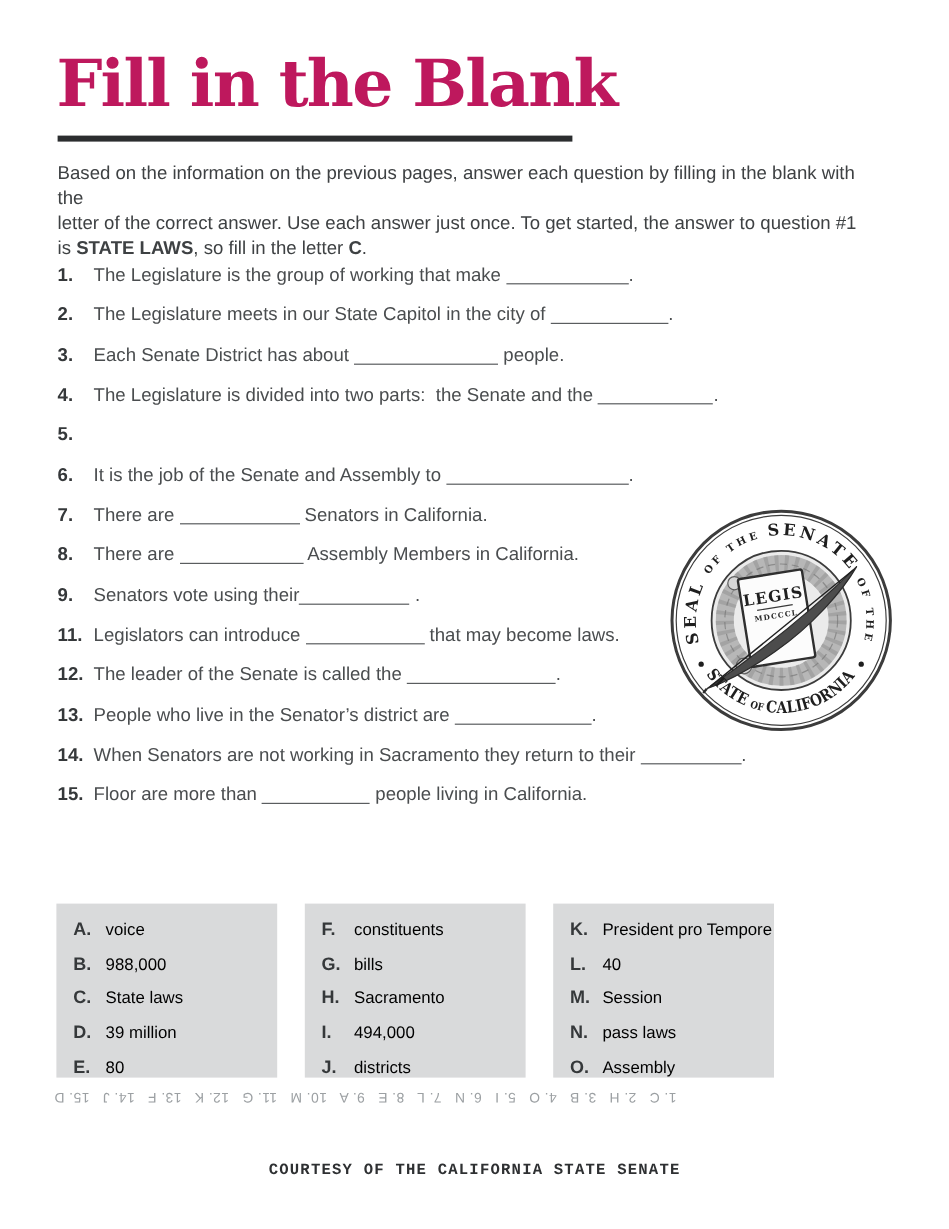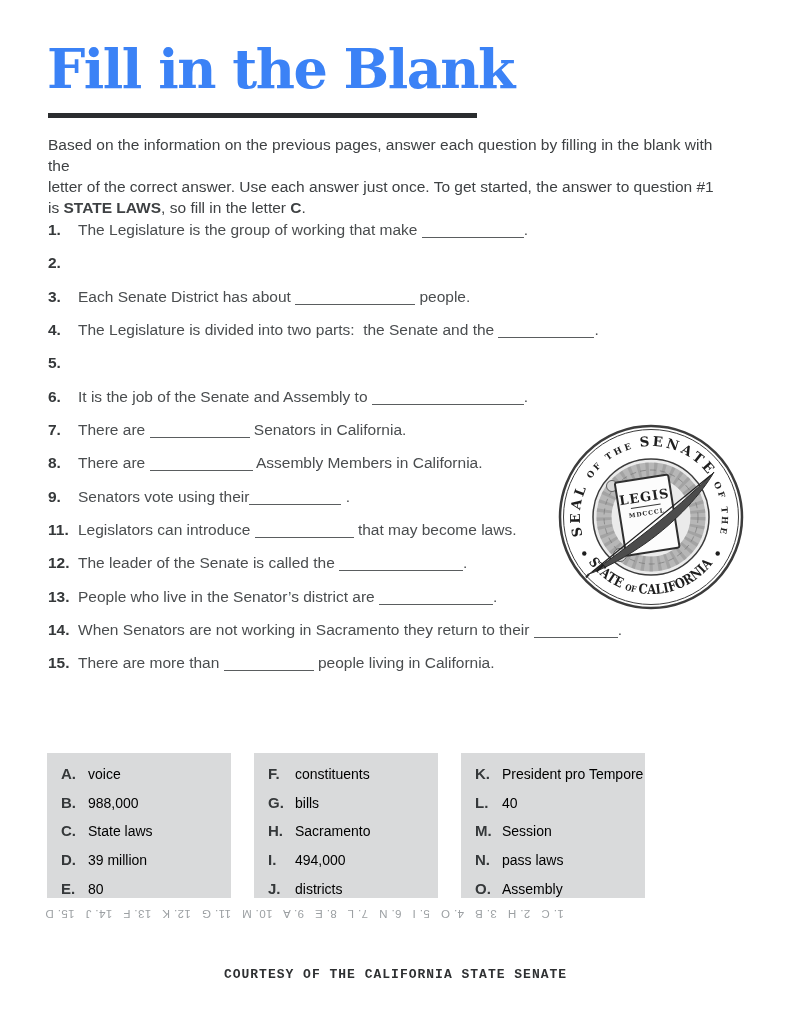--- a/index.html
+++ b/index.html
@@ -4,21 +4,21 @@
 <style>
   * { margin:0; padding:0; box-sizing:border-box; }
   html,body { background:#ffffff; }
   body {
     width:791px; height:1024px; position:relative; overflow:hidden;
     font-family:"Liberation Sans", sans-serif; color:#4a4d4f;
   }
   .page-title {
     position:absolute; left:47px; top:42px;
     font-family:"DejaVu Serif", serif; font-weight:700;
-    font-size:54px; line-height:1; letter-spacing:-1.5px; color:#3b82f6;
+    font-size:54px; line-height:1; letter-spacing:-1.5px; color:#be185d;
   }
   .title-rule {
     position:absolute; left:48px; top:113px; width:429px; height:5px; background:#2b2d2f;
   }
   .instructions {
     position:absolute; left:48px; top:134px; width:690px;
     font-size:15.5px; line-height:21px; color:#3e4143;
   }
   .instructions b { font-weight:700; }
   .questions { position:absolute; left:48px; top:217px; width:650px; font-size:15.5px; }
@@ -57,20 +57,21 @@
   <div><span>is </span><b>STATE LAWS</b><span>, so fill in the letter </span><b>C</b><span>.</span></div>
 </div>
 
 <div class="questions">
   <div class="qrow">
       <span class="qnum">1.</span>
       <span class="qtext"><span>The Legislature is the group of working that make </span><span class="blank" style="width: 102px;"></span><span>.</span></span>
     </div>
   <div class="qrow">
       <span class="qnum">2.</span>
+      <span class="qtext"><span>The Legislature meets in our State Capitol in the city of </span><span class="blank" style="width: 98px;"></span><span>.</span></span>
     </div>
   <div class="qrow">
       <span class="qnum">3.</span>
       <span class="qtext"><span>Each Senate District has about </span><span class="blank" style="width: 120px;"></span><span> people.</span></span>
     </div>
   <div class="qrow">
       <span class="qnum">4.</span>
       <span class="qtext"><span>The Legislature is divided into two parts:  the Senate and the </span><span class="blank" style="width: 96px;"></span><span>.</span></span>
     </div>
   <div class="qrow">
@@ -103,21 +104,21 @@
   <div class="qrow">
       <span class="qnum">13.</span>
       <span class="qtext"><span>People who live in the Senator’s district are </span><span class="blank" style="width: 114px;"></span><span>.</span></span>
     </div>
   <div class="qrow">
       <span class="qnum">14.</span>
       <span class="qtext"><span>When Senators are not working in Sacramento they return to their </span><span class="blank" style="width: 84px;"></span><span>.</span></span>
     </div>
   <div class="qrow">
       <span class="qnum">15.</span>
-      <span class="qtext"><span>There are more than </span><span class="blank" style="width: 90px;"></span><span> people living in California.</span></span>
+      <span class="qtext"><span>Floor are more than </span><span class="blank" style="width: 90px;"></span><span> people living in California.</span></span>
     </div>
 </div>
 
 <div class="seal-wrap">
   <svg width="190" height="190" viewBox="0 0 190 190">
     <circle cx="95" cy="95" r="91" fill="#ffffff" stroke="#3c3c3c" stroke-width="2.5"></circle>
     <circle cx="95" cy="95" r="87.5" fill="none" stroke="#3c3c3c" stroke-width="1"></circle>
     <circle cx="95" cy="95" r="58" fill="#ebebeb" stroke="#3c3c3c" stroke-width="1.5"></circle>
     <g>
       <circle cx="95" cy="95" r="47" fill="none" stroke="#b7b7b7" stroke-width="15"></circle>

